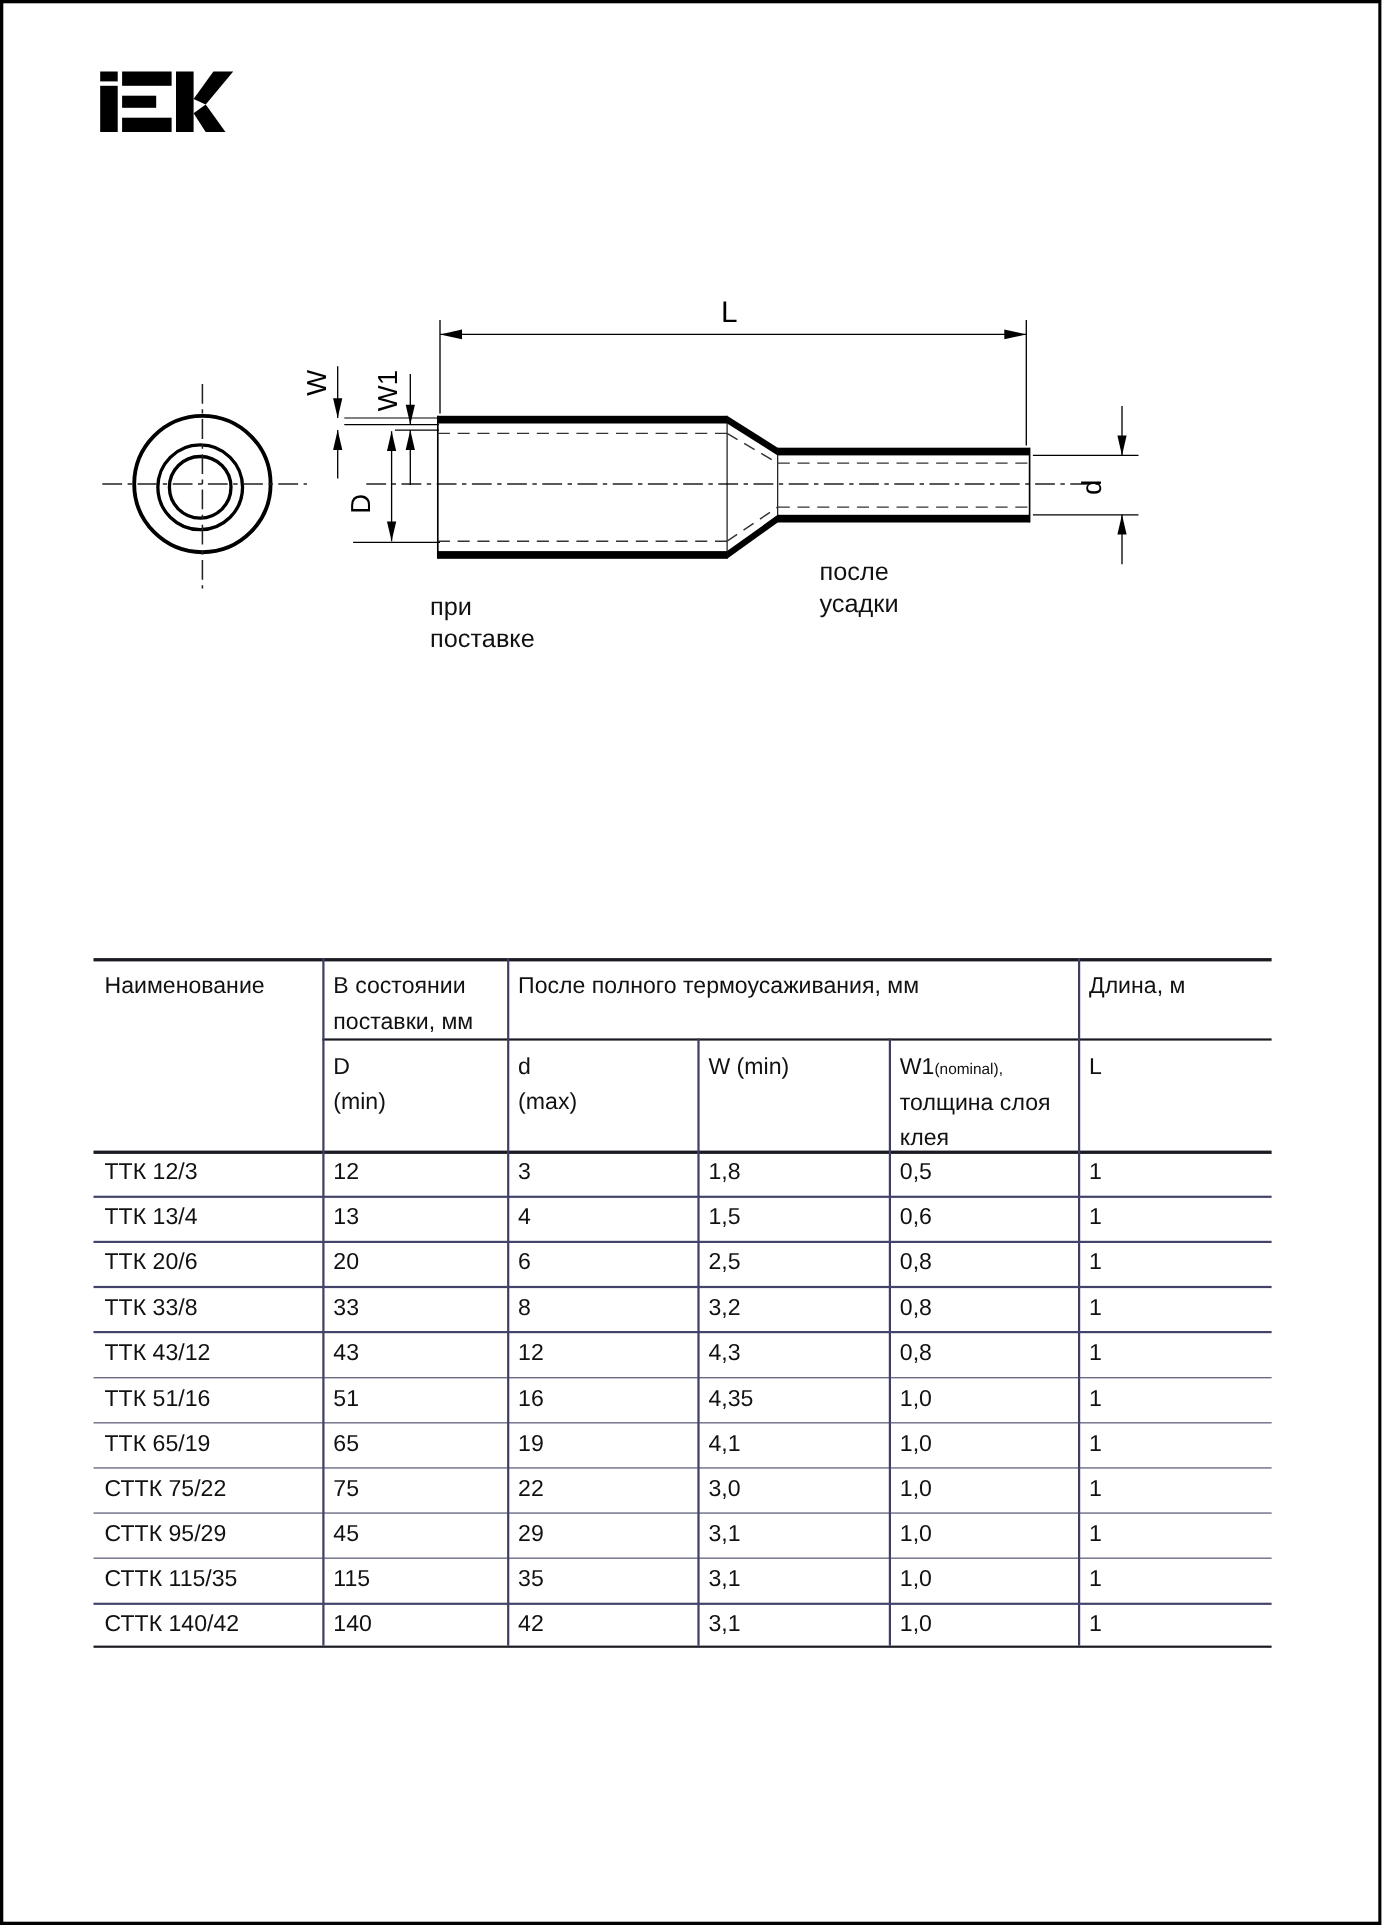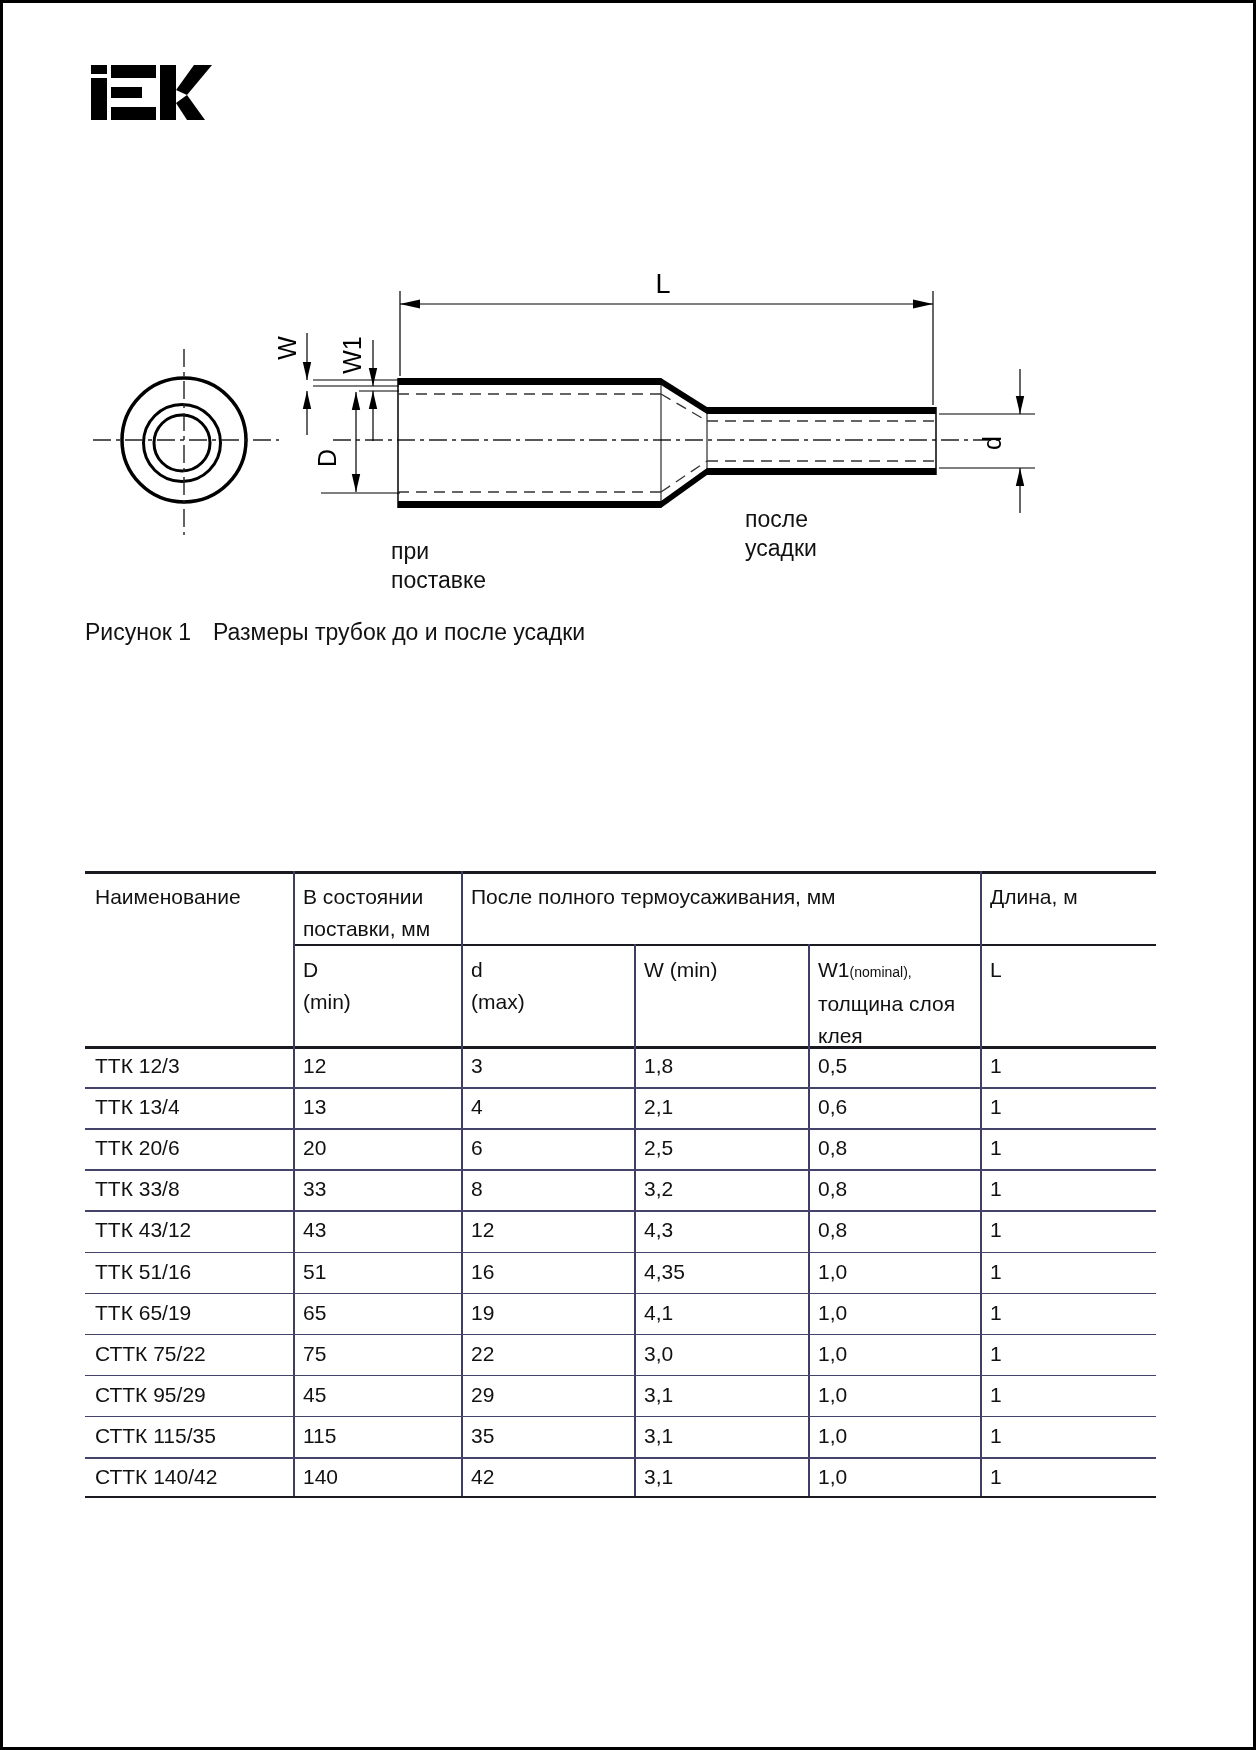--- a/index.html
+++ b/index.html
@@ -115,23 +115,20 @@
 
   <div class="draw-label" style="left:388px;top:534px;">
     <div>при</div>
     <div>поставке</div>
   </div>
   <div class="draw-label" style="left:742px;top:502px;">
     <div>после</div>
     <div>усадки</div>
   </div>
 
-  <div class="caption">
-    <span class="cap-num">Рисунок 1</span><span>Размеры трубок до и после усадки</span>
-  </div>
 
   <div class="tbl">
 
     <div class="hline" style="left:0;top:0;width:1071px;"></div>
     <div class="hline thin" style="left:208px;top:73px;width:863px;background:#1a1a22;"></div>
     <div class="hline" style="left:0;top:175px;width:1071px;"></div>
     <div class="hline" style="left:0;top:624.5px;width:1071px;"></div>
 
     <div class="vline" style="left:208px;top:0;height:625px;"></div>
     <div class="vline" style="left:376px;top:0;height:625px;"></div>
@@ -170,21 +167,21 @@
           <div class="tcell" style="left: 386px;">3</div>
           <div class="tcell" style="left: 559px;">1,8</div>
           <div class="tcell" style="left: 733px;">0,5</div>
           <div class="tcell" style="left: 905px;">1</div>
         </div>
         <div class="hline thin" style="left: 0px; top: 216.1px; width: 1071px;"></div>
         <div class="trow" style="top: 216.1px;">
           <div class="tcell" style="left: 10px;">ТТК 13/4</div>
           <div class="tcell" style="left: 218px;">13</div>
           <div class="tcell" style="left: 386px;">4</div>
-          <div class="tcell" style="left: 559px;">2,1</div>
+          <div class="tcell" style="left: 559px;">1,5</div>
           <div class="tcell" style="left: 733px;">0,6</div>
           <div class="tcell" style="left: 905px;">1</div>
         </div>
         <div class="hline thin" style="left: 0px; top: 257.2px; width: 1071px;"></div>
         <div class="trow" style="top: 257.2px;">
           <div class="tcell" style="left: 10px;">ТТК 20/6</div>
           <div class="tcell" style="left: 218px;">20</div>
           <div class="tcell" style="left: 386px;">6</div>
           <div class="tcell" style="left: 559px;">2,5</div>
           <div class="tcell" style="left: 733px;">0,8</div>

